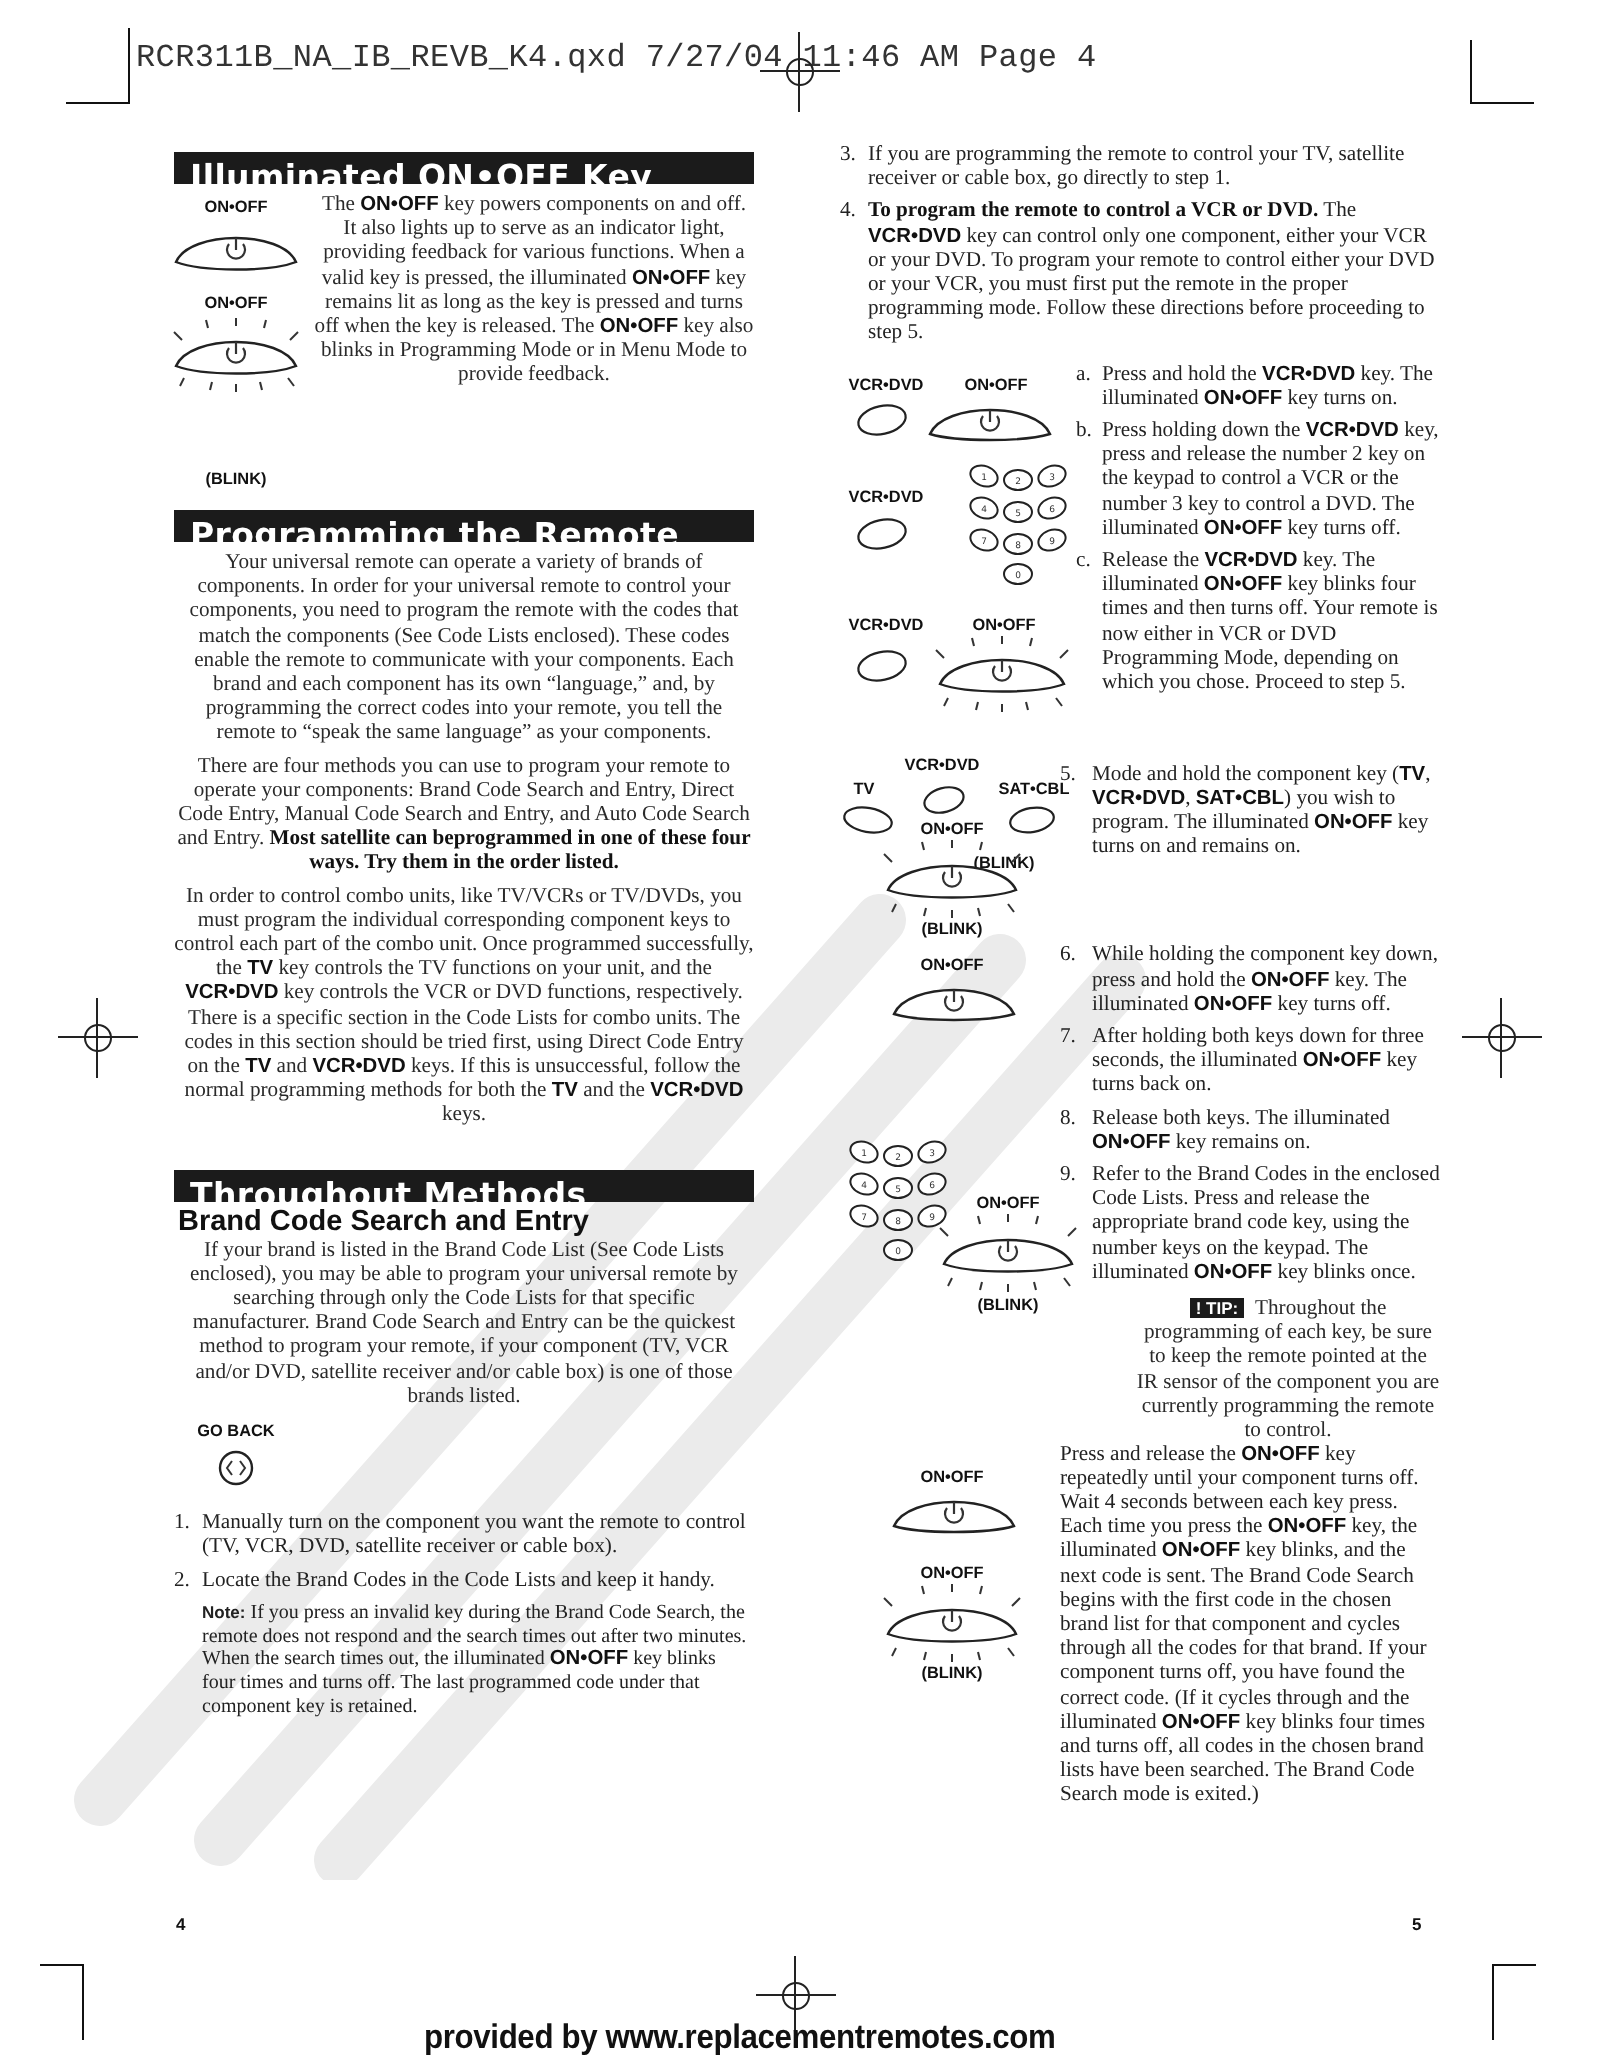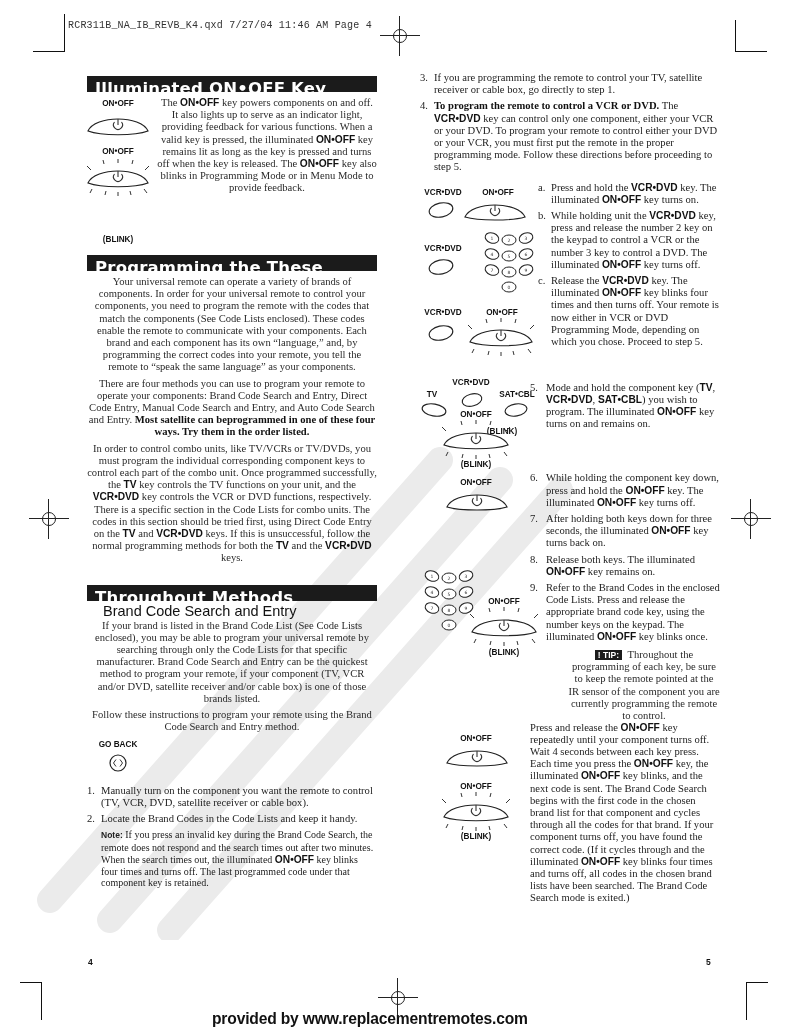--- a/index.html
+++ b/index.html
@@ -1,31 +1,31 @@
 <!DOCTYPE html>
 <html><head>
 <meta charset="utf-8">
 <style>
   * { box-sizing: border-box; margin: 0; padding: 0; }
   html, body { width: 800px; height: 1036px; background: #ffffff; overflow: hidden; }
   body { position: relative; font-family: "Liberation Serif", "DejaVu Serif", serif; color: #222; }
-  .slug { position: absolute; left: 68px; top: 20px; font-family: "Liberation Mono", "DejaVu Sans Mono", monospace; font-size: 10px; color: #333; letter-spacing: 0.2px; }
+  .slug { position: absolute; left: 68px; top: 20px; font-family: "Liberation Mono", "DejaVu Sans Mono", monospace; font-size: 16px; color: #333; letter-spacing: 0.2px; }
   .crop-v { position: absolute; width: 1px; background: #111; }
   .crop-h { position: absolute; height: 1px; background: #111; }
   .reg { position: absolute; width: 40px; height: 40px; }
   .reg .rv { position: absolute; left: 19px; top: 0; width: 1.2px; height: 40px; background: #222; }
   .reg .rh { position: absolute; left: 0; top: 19px; width: 40px; height: 1.2px; background: #222; }
   .reg .rc { position: absolute; left: 13px; top: 13px; width: 14px; height: 14px; border: 1.3px solid #222; border-radius: 50%; }
 
   .col { position: absolute; }
   .col-left { left: 87px; top: 76px; width: 290px; }
   .col-right { left: 420px; top: 72px; width: 300px; }
 
   .banner { background: #1b1b1b; color: #fff; font-family: "DejaVu Sans", sans-serif; font-weight: bold; font-size: 16.5px; padding: 2px 8px 3px 8px; height: 16px; line-height: 22px; letter-spacing: 0.2px; }
-  .subhead { font-family: "Liberation Sans", sans-serif; font-weight: normal; font-size: 14.5px; color: #111; margin: 2px 0 1px 16px; }
+  .subhead { font-family: "Liberation Sans", sans-serif; font-weight: bold; font-size: 14.5px; color: #111; margin: 2px 0 1px 2px; }
   p, .txt { font-size: 10.6px; line-height: 12.2px; color: #2a2a2a; text-align: center; }
   .para { margin: 0 0 4px 0; }
   .k { font-family: "Liberation Sans", sans-serif; font-weight: bold; color: #111; font-size: 10.2px; }
   .b { font-weight: bold; color: #111; }
   .lbl { font-family: "Liberation Sans", sans-serif; font-weight: bold; font-size: 8.2px; color: #111; text-align: center; }
 
   .figtxt-row { display: flex; }
   .figcol { width: 70px; flex: none; position: relative; }
   .txtcol { flex: 1; }
 
@@ -118,29 +118,28 @@
             <line x1="35" y1="14" x2="35" y2="20"></line>
           </g>
       </svg>
       <div class="lbl" style="position:absolute;left:0;top:138px;width:62px;">(BLINK)</div>
     </div>
     <div class="txtcol">
       <p class="para" id="illum-body"><span>The </span><span class="k">ON•OFF</span><span> key powers components on and off. It also lights up to serve as an indicator light, providing feedback for various functions. When a valid key is pressed, the illuminated </span><span class="k">ON•OFF</span><span> key remains lit as long as the key is pressed and turns off when the key is released. The </span><span class="k">ON•OFF</span><span> key also blinks in Programming Mode or in Menu Mode to provide feedback.</span></p>
     </div>
   </div>
 
-  <div class="banner" style="margin-top:46px;">Programming the These</div>
+  <div class="banner" style="margin-top:46px;">Programming the Remote</div>
   <p class="para" style="margin-top:5px;">Your universal remote can operate a variety of brands of components. In order for your universal remote to control your components, you need to program the remote with the codes that match the components (See Code Lists enclosed). These codes enable the remote to communicate with your components. Each brand and each component has its own “language,” and, by programming the correct codes into your remote, you tell the remote to “speak the same language” as your components.</p>
   <p class="para"><span>There are four methods you can use to program your remote to operate your components: Brand Code Search and Entry, Direct Code Entry, Manual Code Search and Entry, and Auto Code Search and Entry. </span><span class="b">Most satellite can beprogrammed in one of these four ways. Try them in the order listed.</span></p>
   <p class="para" id="combo-para"><span>In order to control combo units, like TV/VCRs or TV/DVDs, you must program the individual corresponding component keys to control each part of the combo unit. Once programmed successfully, the </span><span class="k">TV</span><span> key controls the TV functions on your unit, and the </span><span class="k">VCR•DVD</span><span> key controls the VCR or DVD functions, respectively. There is a specific section in the Code Lists for combo units. The codes in this section should be tried first, using Direct Code Entry on the </span><span class="k">TV</span><span> and </span><span class="k">VCR•DVD</span><span> keys. If this is unsuccessful, follow the normal programming methods for both the </span><span class="k">TV</span><span> and the </span><span class="k">VCR•DVD</span><span> keys.</span></p>
 
   <div class="banner" style="margin-top:20px;">Throughout Methods</div>
   <div class="subhead">Brand Code Search and Entry</div>
   <p class="para">If your brand is listed in the Brand Code List (See Code Lists enclosed), you may be able to program your universal remote by searching through only the Code Lists for that specific manufacturer. Brand Code Search and Entry can be the quickest method to program your remote, if your component (TV, VCR and/or DVD, satellite receiver and/or cable box) is one of those brands listed.</p>
-  <p class="para">Follow these instructions to program your remote using the Brand Code Search and Entry method.</p>
 
   <div class="figtxt-row" style="margin-top:6px;">
     <div class="figcol" style="width:78px;height:40px;">
       <div class="lbl" style="position:absolute;left:0;top:0;width:62px;">GO BACK</div>
       <svg width="20" height="20" style="position:absolute;left:21px;top:13px;" viewBox="0 0 20 20">
         <circle cx="10" cy="10" r="8" fill="#fff" stroke="#222" stroke-width="1.2"></circle>
         <path d="M8 6.5 L5.5 10 L8 13.5 M12 6.5 L14.5 10 L12 13.5" fill="none" stroke="#333" stroke-width="1"></path>
       </svg>
     </div>
   </div>
@@ -242,21 +241,21 @@
         </g>
     </svg>
 
     <div style="position:absolute;left:118px;top:4px;width:182px;">
       <div class="ol-item">
           <span class="ol-num" style="width:13px;">a.</span>
           <span class="ol-body" id="sub-a"><span>Press and hold the </span><span class="k">VCR•DVD</span><span> key. The illuminated </span><span class="k">ON•OFF</span><span> key turns on.</span></span>
         </div>
       <div class="ol-item">
           <span class="ol-num" style="width:13px;">b.</span>
-          <span class="ol-body" id="sub-b"><span>While holding unit the </span><span class="k">VCR•DVD</span><span> key, press and release the number 2 key on the keypad to control a VCR or the number 3 key to control a DVD. The illuminated </span><span class="k">ON•OFF</span><span> key turns off.</span></span>
+          <span class="ol-body" id="sub-b"><span>Press holding down the </span><span class="k">VCR•DVD</span><span> key, press and release the number 2 key on the keypad to control a VCR or the number 3 key to control a DVD. The illuminated </span><span class="k">ON•OFF</span><span> key turns off.</span></span>
         </div>
       <div class="ol-item">
           <span class="ol-num" style="width:13px;">c.</span>
           <span class="ol-body" id="sub-c"><span>Release the </span><span class="k">VCR•DVD</span><span> key. The illuminated </span><span class="k">ON•OFF</span><span> key blinks four times and then turns off. Your remote is now either in VCR or DVD Programming Mode, depending on which you chose. Proceed to step 5.</span></span>
         </div>
     </div>
   </div>
   <div class="lbl" style="position:absolute;left:56px;top:355px;width:52px;">(BLINK)</div>
 
   <div style="position:relative;height:310px;margin-top:4px;">

